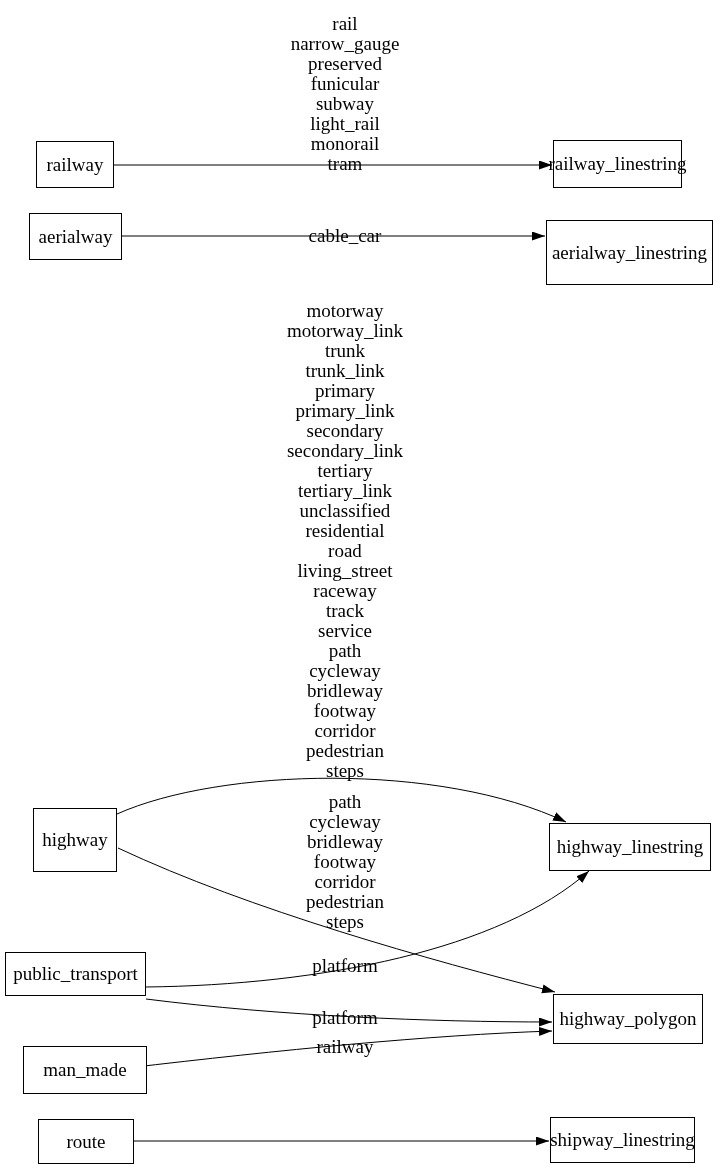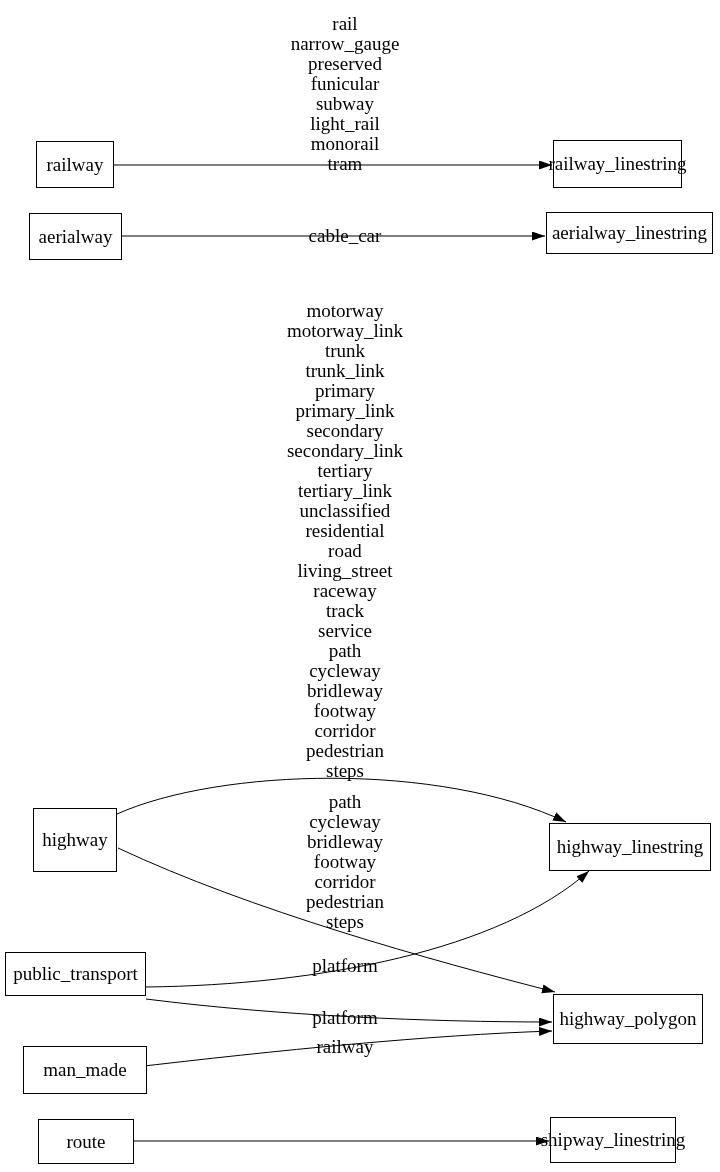--- a/index.html
+++ b/index.html
@@ -67,30 +67,30 @@
   <div class="node" style="left:23px;top:1046px;width:124px;height:48px">
     <span>man_made</span>
   </div>
   <div class="node" style="left:38px;top:1119px;width:96px;height:45px">
     <span>route</span>
   </div>
 
   <div class="node" style="left:553px;top:140px;width:129px;height:48px">
     <span>railway_linestring</span>
   </div>
-  <div class="node" style="left:546px;top:212px;width:167px;height:42px">
+  <div class="node" style="left:546px;top:220px;width:167px;height:65px">
     <span>aerialway_linestring</span>
   </div>
   <div class="node" style="left:549px;top:823px;width:162px;height:48px">
     <span>highway_linestring</span>
   </div>
   <div class="node" style="left:553px;top:994px;width:150px;height:50px">
     <span>highway_polygon</span>
   </div>
-  <div class="node" style="left:550px;top:1117px;width:126px;height:46px">
+  <div class="node" style="left:550px;top:1117px;width:145px;height:46px">
     <span>shipway_linestring</span>
   </div>
 
   <div class="edge-label" style="top:5px">rail
 narrow_gauge
 preserved
 funicular
 subway
 light_rail
 monorail

